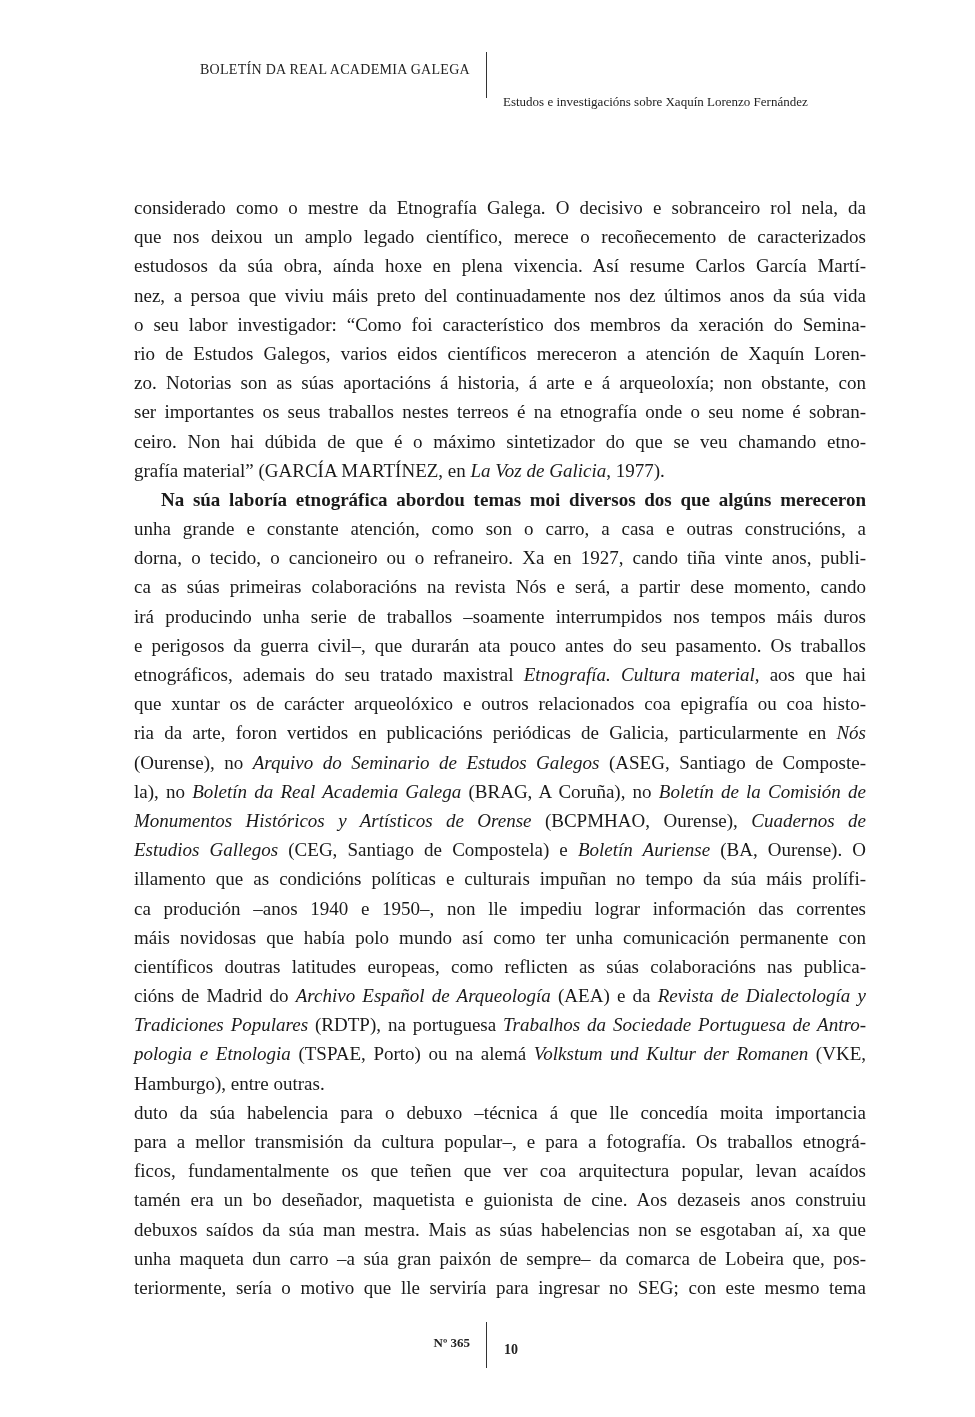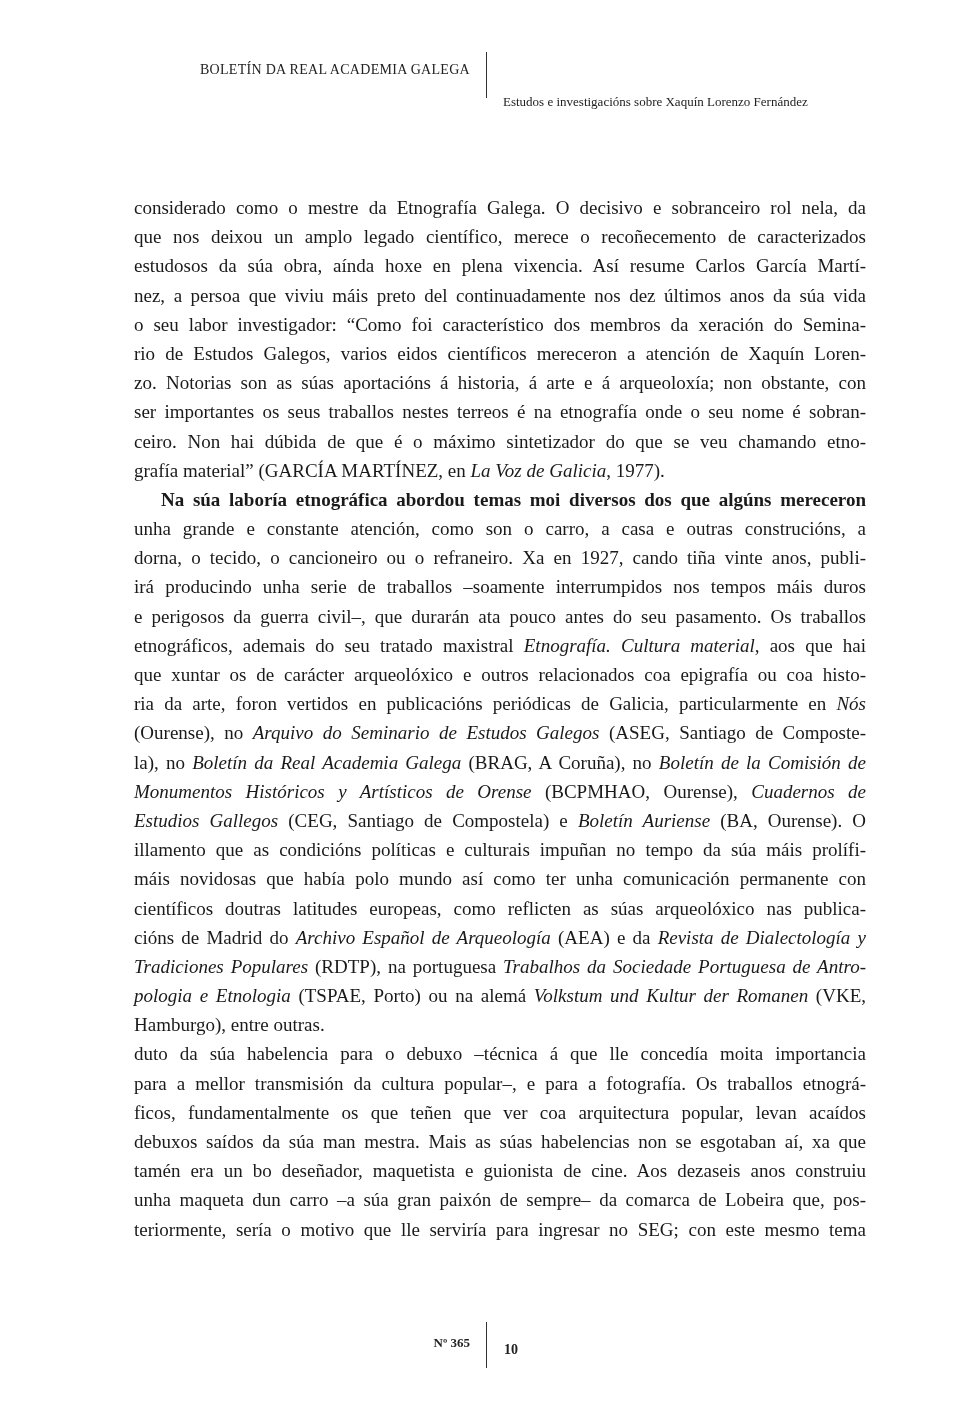--- a/index.html
+++ b/index.html
@@ -38,44 +38,46 @@
     <span class="line">zo. Notorias son as súas aportacións á historia, á arte e á arqueoloxía; non obstante, con</span>
     <span class="line">ser importantes os seus traballos nestes terreos é na etnografía onde o seu nome é sobran-</span>
     <span class="line">ceiro. Non hai dúbida de que é o máximo sintetizador do que se veu chamando etno-</span>
     <span class="line last"><span>grafía material” (GARCÍA MARTÍNEZ, en </span><i>La Voz de Galicia</i><span>, 1977).</span></span>
   </div>
 
   <div>
     <span class="line indent">Na súa laboría etnográfica abordou temas moi diversos dos que algúns mereceron</span>
     <span class="line">unha grande e constante atención, como son o carro, a casa e outras construcións, a</span>
     <span class="line">dorna, o tecido, o cancioneiro ou o refraneiro. Xa en 1927, cando tiña vinte anos, publi-</span>
+    <span class="line">ca as súas primeiras colaboracións na revista Nós e será, a partir dese momento, cando</span>
     <span class="line">irá producindo unha serie de traballos –soamente interrumpidos nos tempos máis duros</span>
     <span class="line">e perigosos da guerra civil–, que durarán ata pouco antes do seu pasamento. Os traballos</span>
     <span class="line"><span>etnográficos, ademais do seu tratado maxistral </span><i>Etnografía. Cultura material</i><span>, aos que hai</span></span>
     <span class="line">que xuntar os de carácter arqueolóxico e outros relacionados coa epigrafía ou coa histo-</span>
     <span class="line"><span>ria da arte, foron vertidos en publicacións periódicas de Galicia, particularmente en </span><i>Nós</i></span>
     <span class="line"><span>(Ourense), no </span><i>Arquivo do Seminario de Estudos Galegos</i><span> (ASEG, Santiago de Composte-</span></span>
     <span class="line"><span>la), no </span><i>Boletín da Real Academia Galega</i><span> (BRAG, A Coruña), no </span><i>Boletín de la Comisión de</i></span>
     <span class="line"><i>Monumentos Históricos y Artísticos de Orense</i><span> (BCPMHAO, Ourense), </span><i>Cuadernos de</i></span>
     <span class="line"><i>Estudios Gallegos</i><span> (CEG, Santiago de Compostela) e </span><i>Boletín Auriense</i><span> (BA, Ourense). O</span></span>
     <span class="line">illamento que as condicións políticas e culturais impuñan no tempo da súa máis prolífi-</span>
+    <span class="line">ca produción –anos 1940 e 1950–, non lle impediu lograr información das correntes</span>
     <span class="line">máis novidosas que había polo mundo así como ter unha comunicación permanente con</span>
-    <span class="line">científicos doutras latitudes europeas, como reflicten as súas arqueolóxico nas publica-</span>
+    <span class="line">científicos doutras latitudes europeas, como reflicten as súas colaboracións nas publica-</span>
     <span class="line"><span>cións de Madrid do </span><i>Archivo Español de Arqueología</i><span> (AEA) e da </span><i>Revista de Dialectología y</i></span>
     <span class="line"><i>Tradiciones Populares</i><span> (RDTP), na portuguesa </span><i>Trabalhos da Sociedade Portuguesa de Antro-</i></span>
     <span class="line"><i>pologia e Etnologia</i><span> (TSPAE, Porto) ou na alemá </span><i>Volkstum und Kultur der Romanen</i><span> (VKE,</span></span>
     <span class="line last">Hamburgo), entre outras.</span>
   </div>
 
   <div>
     <span class="line">duto da súa habelencia para o debuxo –técnica á que lle concedía moita importancia</span>
     <span class="line">para a mellor transmisión da cultura popular–, e para a fotografía. Os traballos etnográ-</span>
     <span class="line">ficos, fundamentalmente os que teñen que ver coa arquitectura popular, levan acaídos</span>
+    <span class="line">tamén era un bo deseñador, maquetista e guionista de cine. Aos dezaseis anos construiu</span>
     <span class="line">debuxos saídos da súa man mestra. Mais as súas habelencias non se esgotaban aí, xa que</span>
-    <span class="line">tamén era un bo deseñador, maquetista e guionista de cine. Aos dezaseis anos construiu</span>
     <span class="line">unha maqueta dun carro –a súa gran paixón de sempre– da comarca de Lobeira que, pos-</span>
     <span class="line">teriormente, sería o motivo que lle serviría para ingresar no SEG; con este mesmo tema</span>
   </div>
 </div>
 
 <div class="footer">
   <div class="footer-left">Nº 365</div>
   <div class="footer-rule"></div>
   <div class="footer-right">10</div>
 </div>

